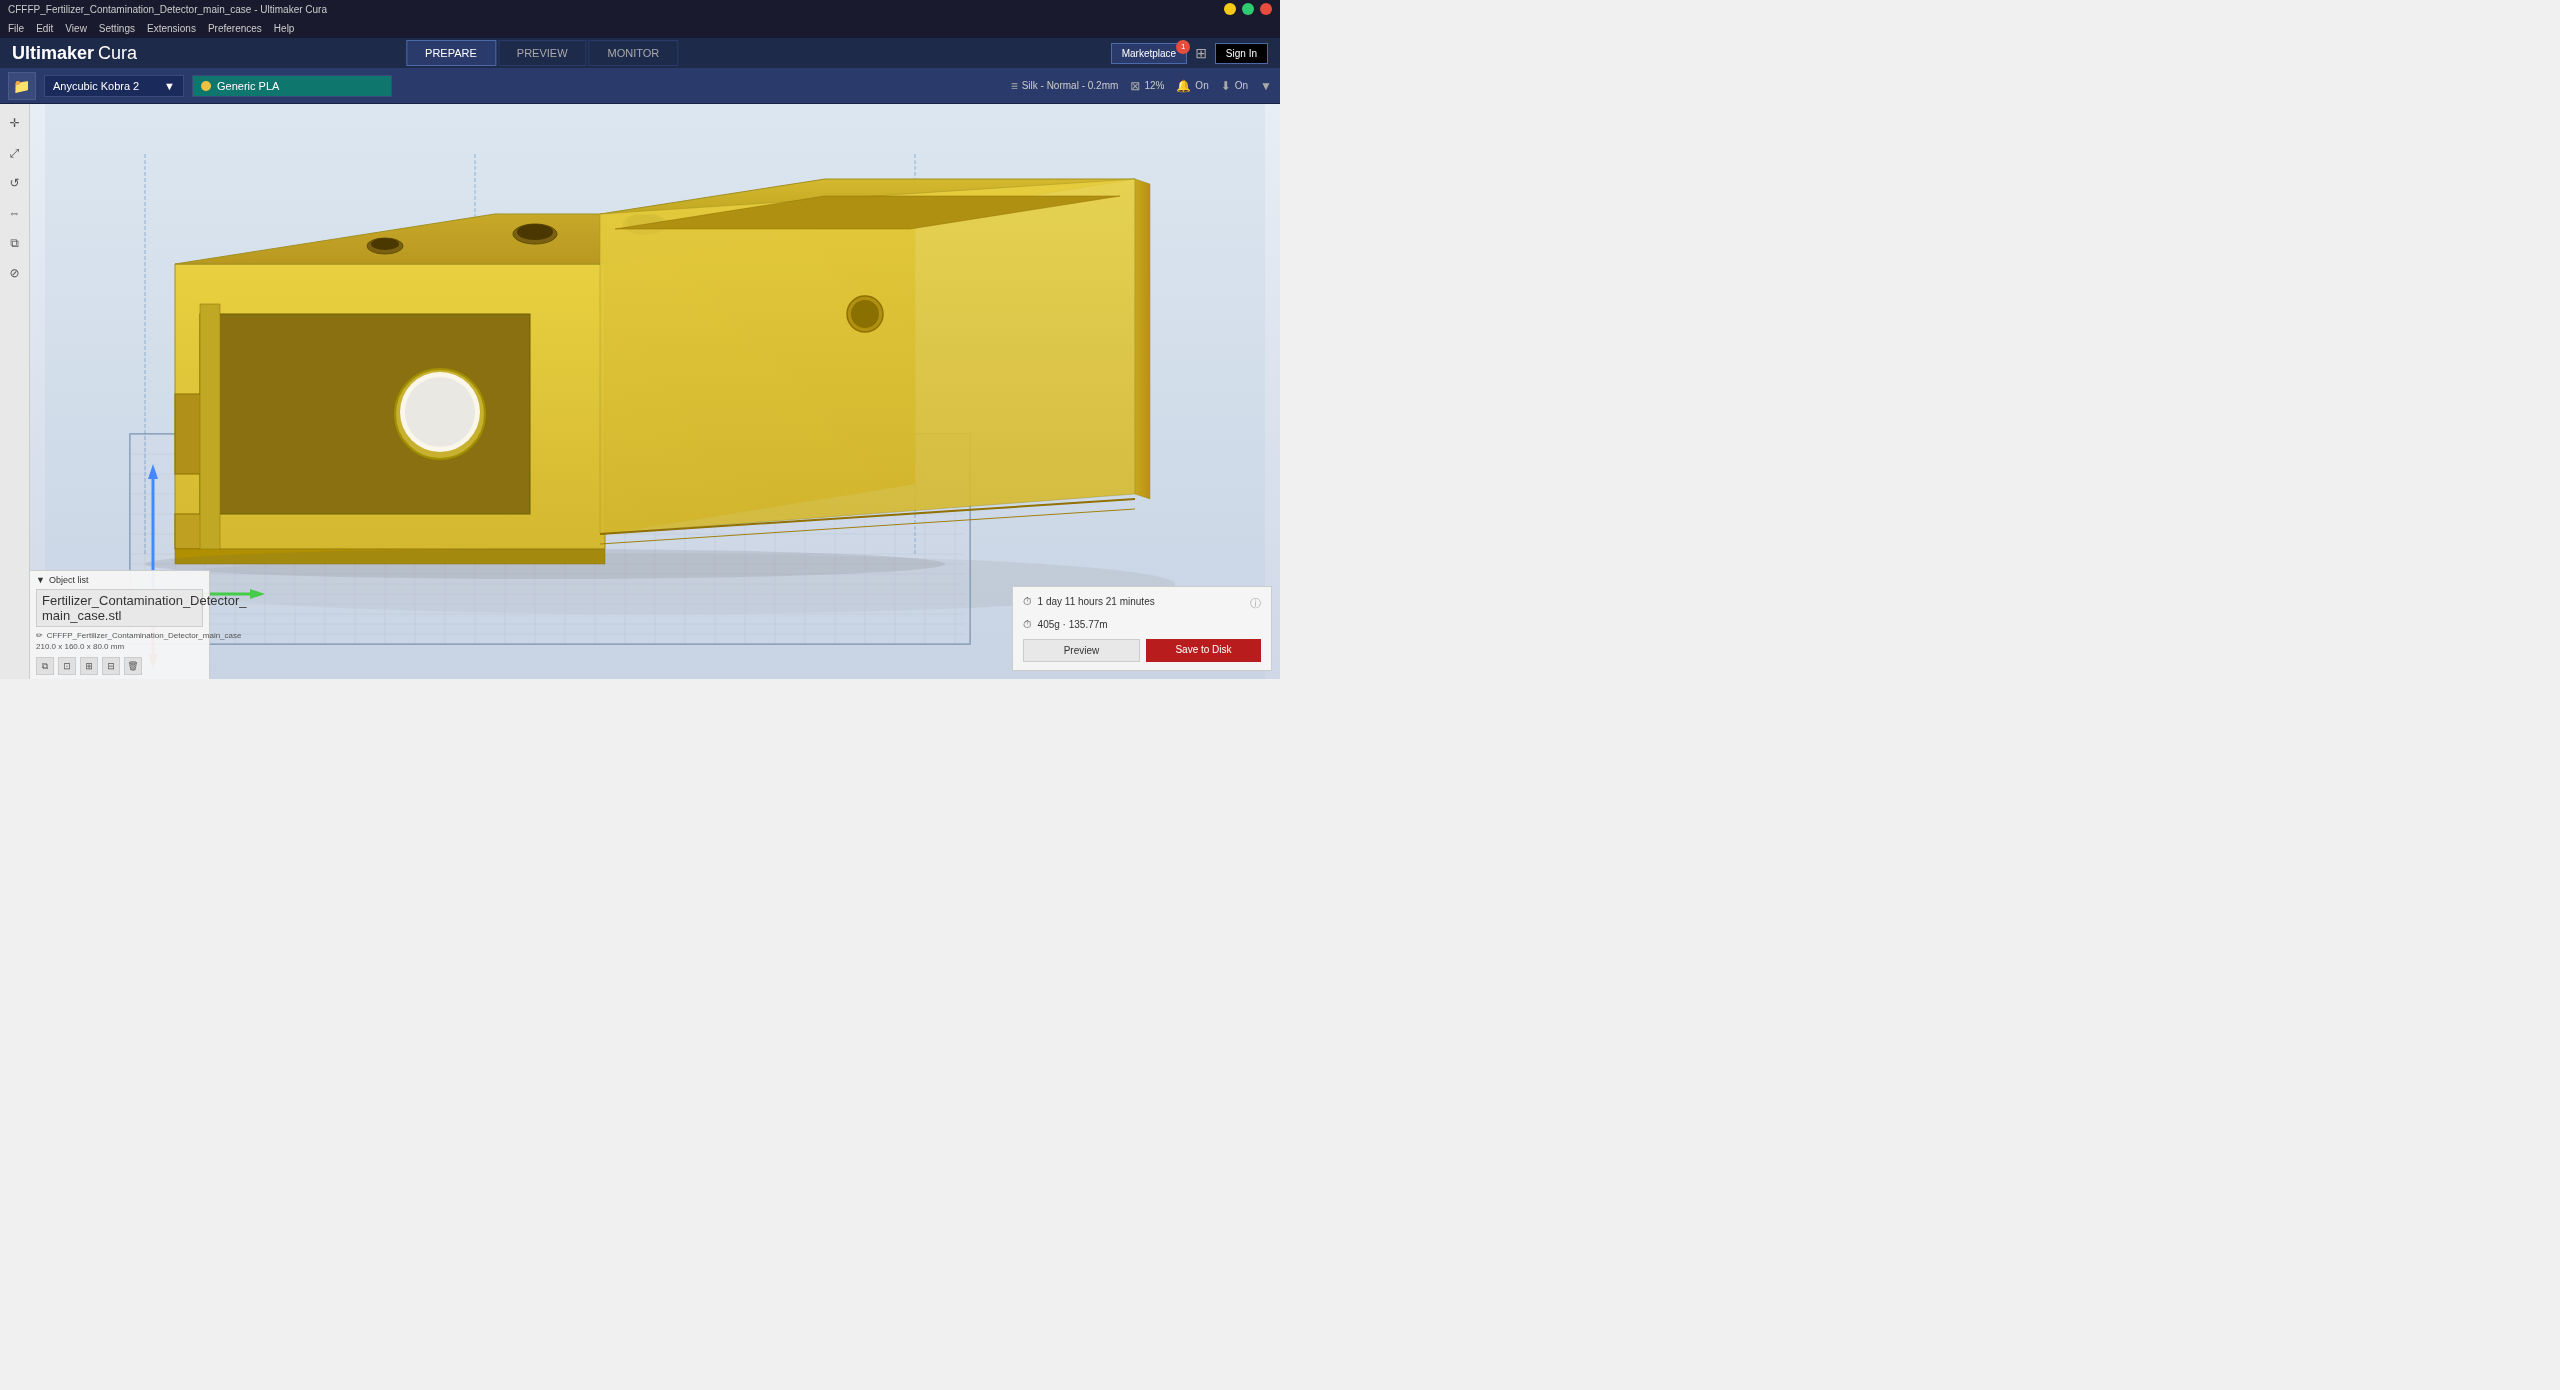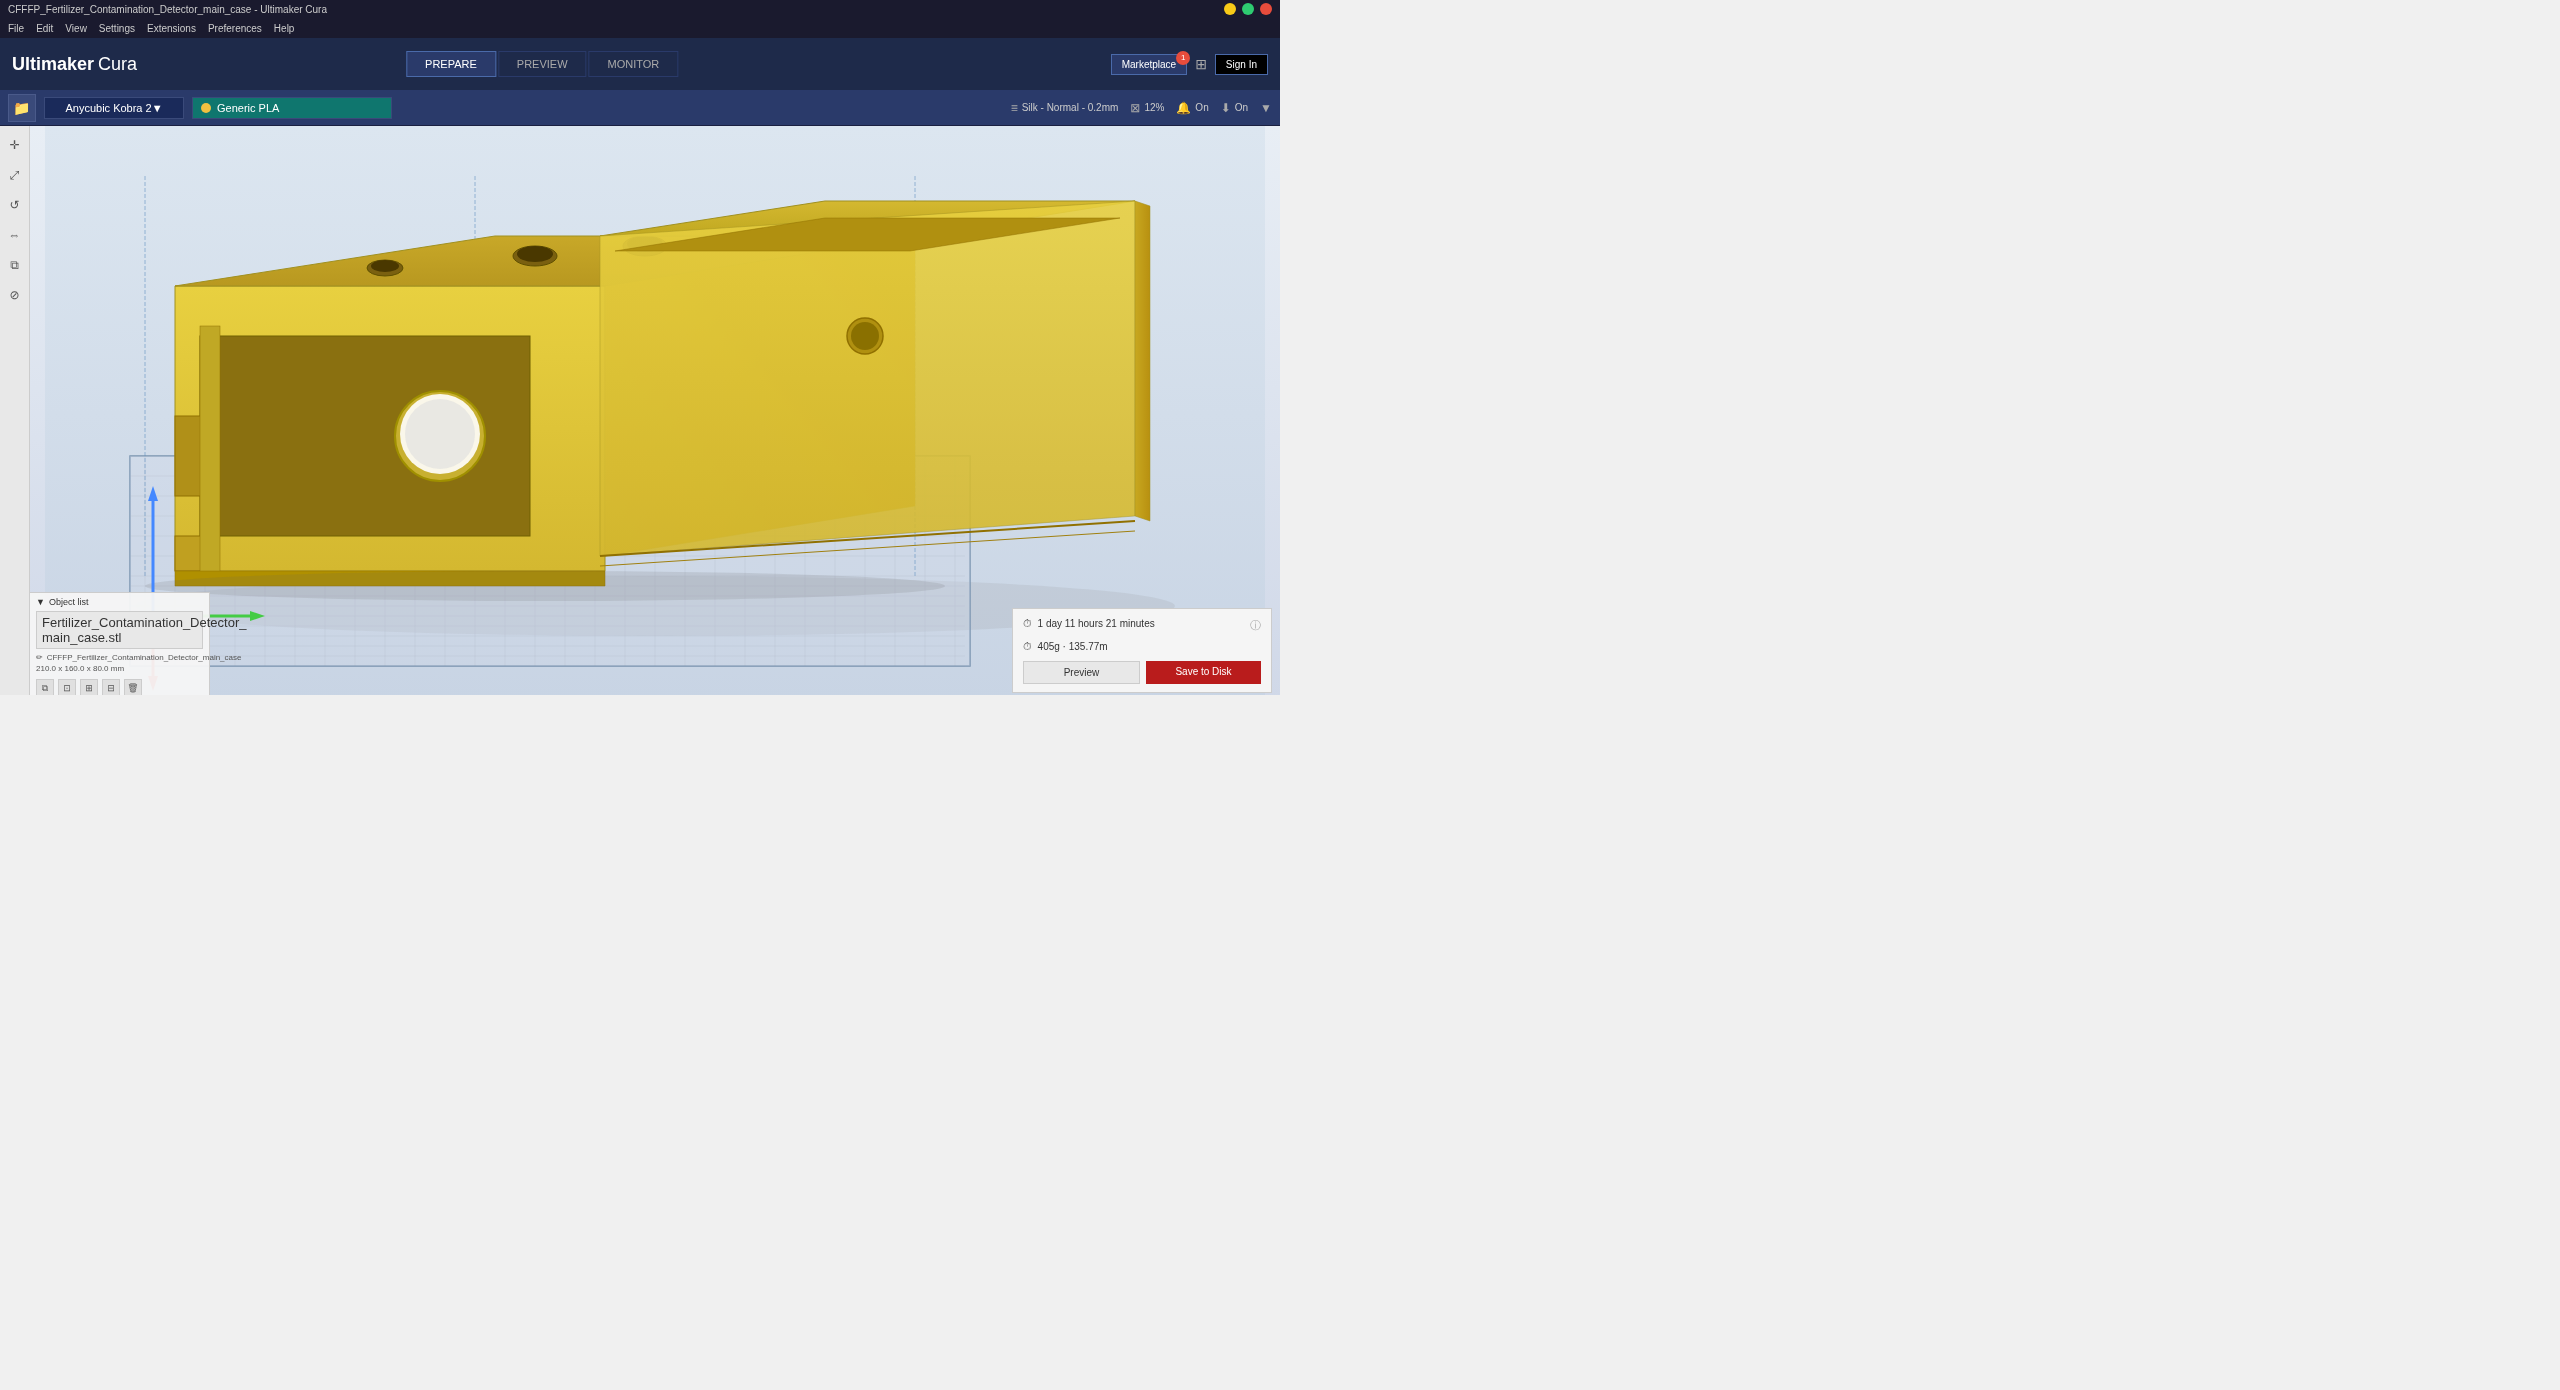--- a/index.html
+++ b/index.html
@@ -40,21 +40,21 @@
       padding: 0 8px;
       gap: 12px;
       font-size: 10px;
       color: #ccc;
     }
     .menu-item { cursor: pointer; text-align: center; }
 
     
     #header {
       background: #1e2a4a;
-      height: 52px;
+      height: 30px;
       display: flex;
       align-items: center;
       padding: 0 12px;
       gap: 18px;
     }
     #logo {
       display: flex;
       align-items: center;
       gap: 4px;
     }
@@ -148,21 +148,21 @@
       cursor: pointer; color: #ccc; font-size: 14px;
     }
     #printer-selector {
       background: #1a2a5a;
       border: 1px solid #3a4a7a;
       color: #fff;
       padding: 4px 8px;
       font-size: 11px;
       min-width: 140px;
       cursor: pointer;
-      display: flex; align-items: center; justify-content: center;
+      display: flex; align-items: center; justify-content: space-between;
     }
     #material-selector {
       background: #0f766e;
       border: 1px solid #3a4a7a;
       color: #fff;
       padding: 4px 8px;
       font-size: 11px;
       cursor: pointer;
       display: flex; align-items: center; gap: 6px;
       min-width: 200px;

